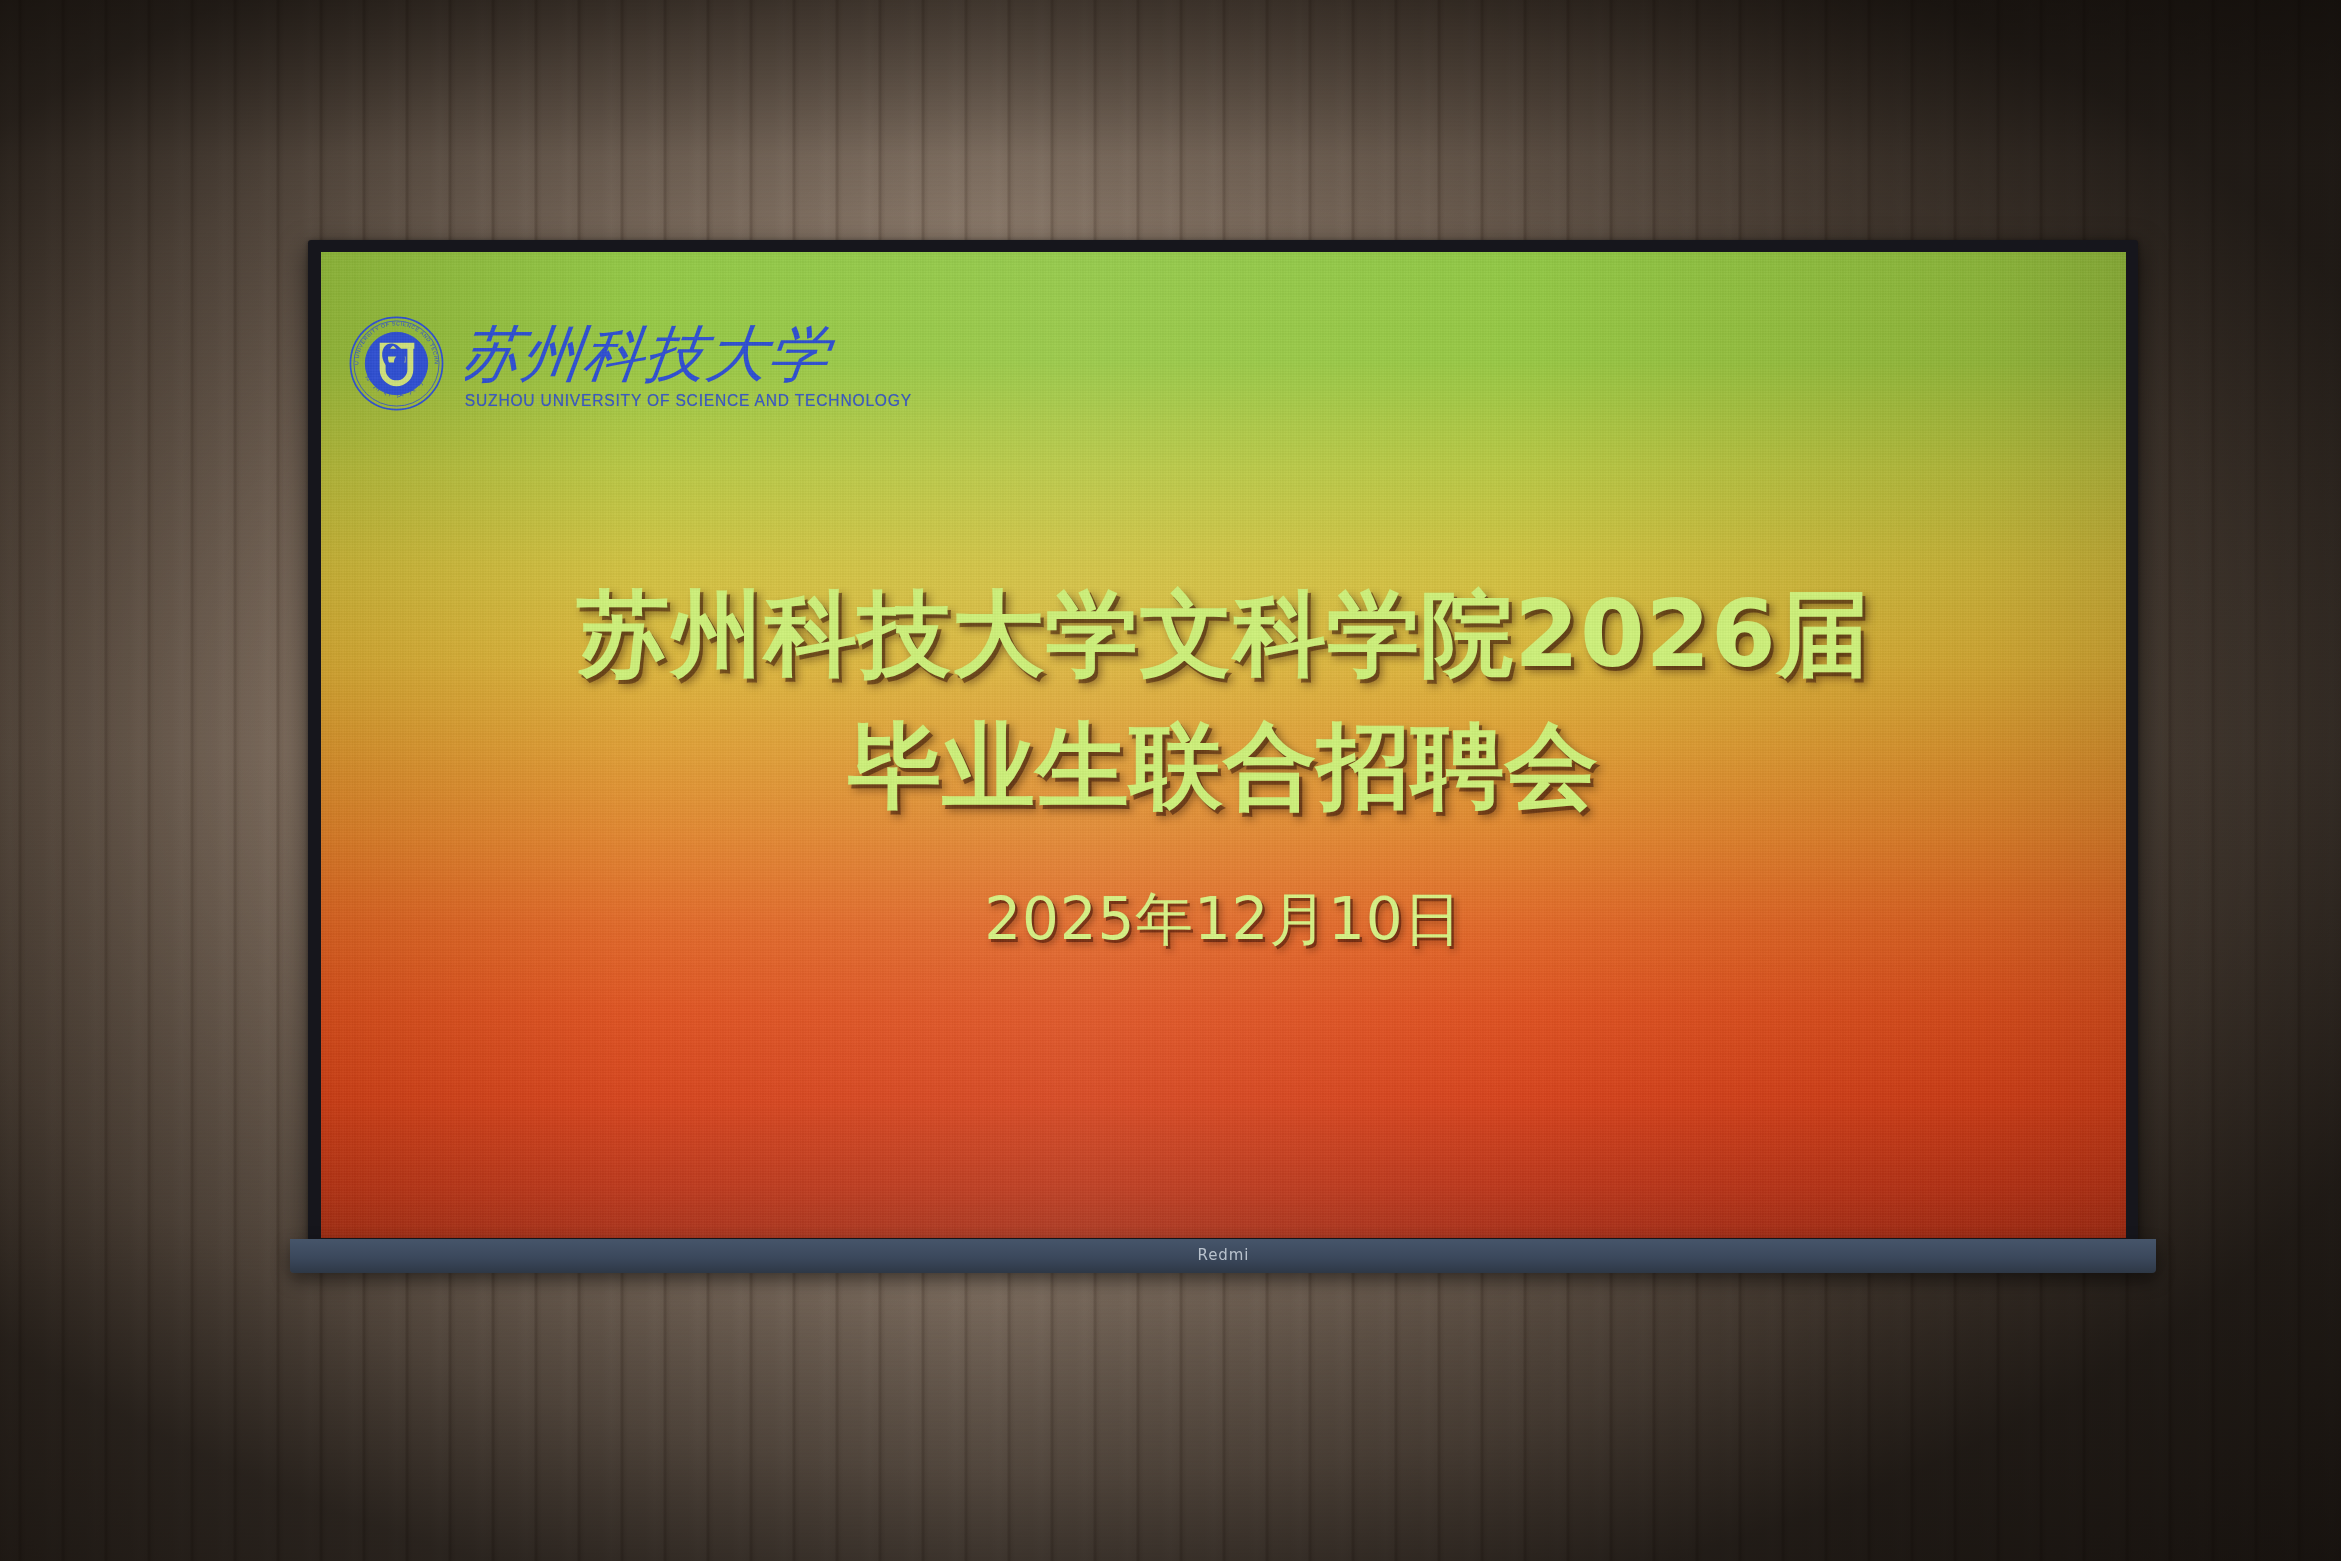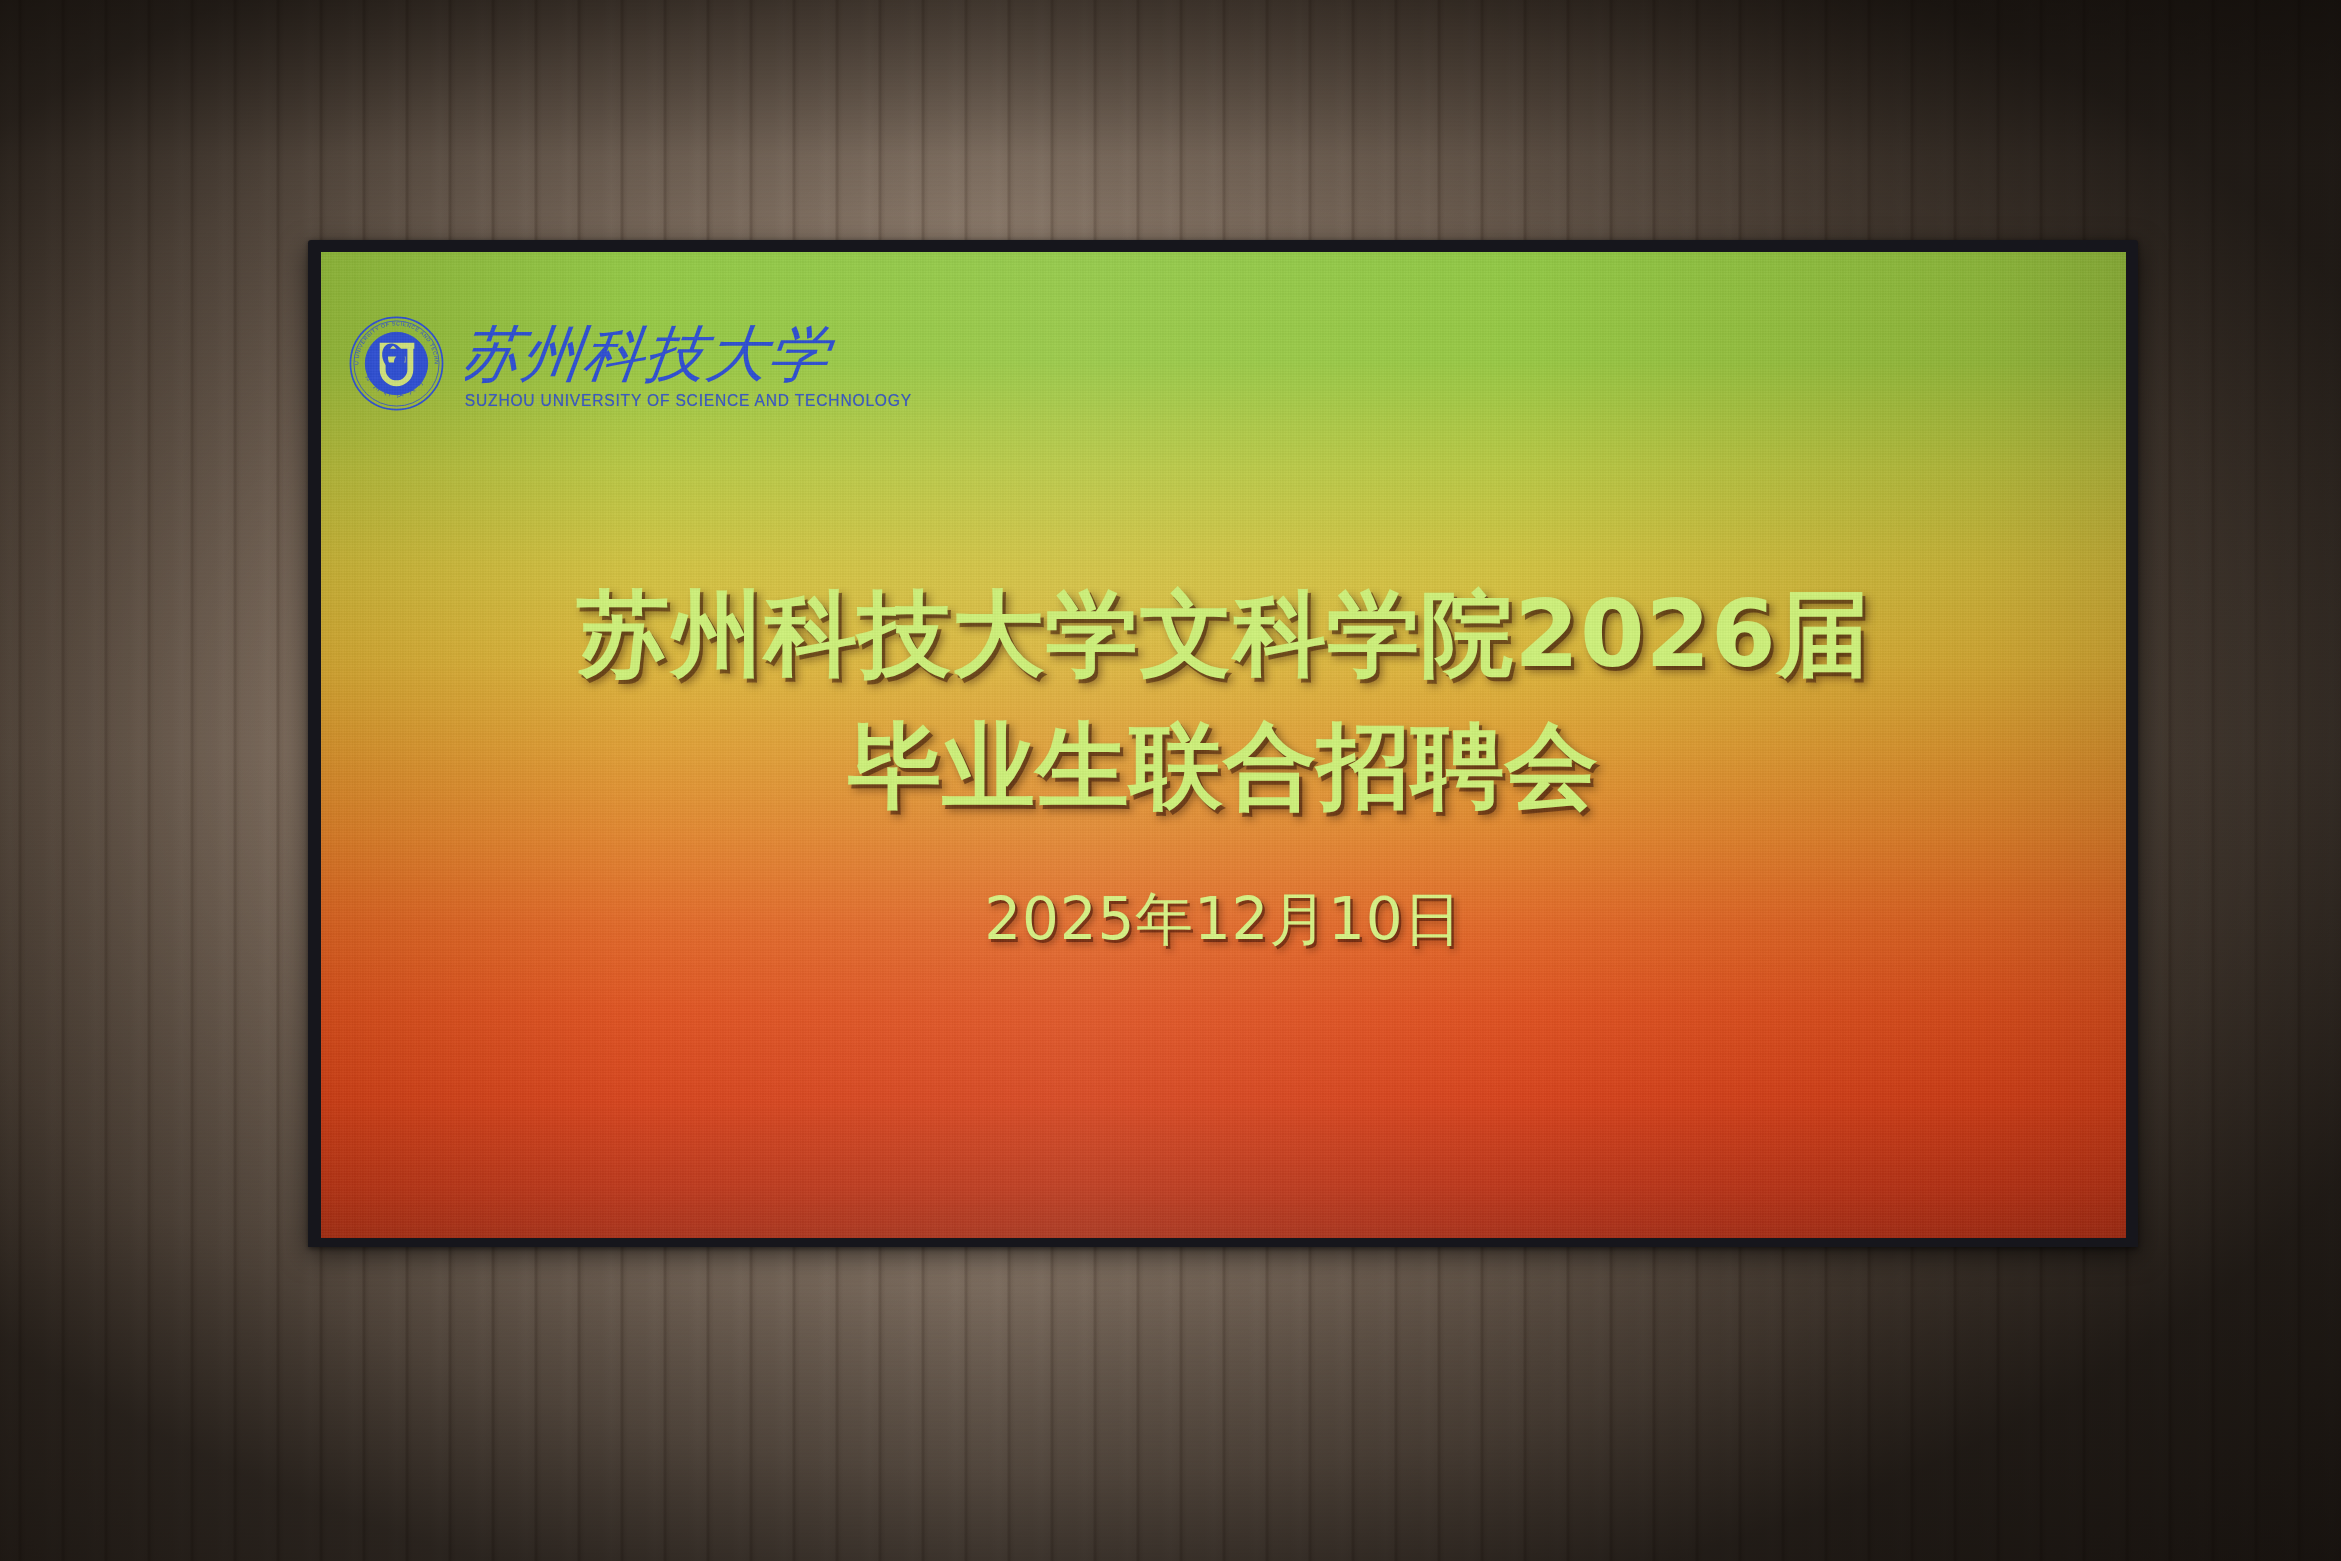--- a/index.html
+++ b/index.html
@@ -327,17 +327,20 @@
           <div class="title-line">苏州科技大学文科学院2026届</div>
           <div class="title-line">毕业生联合招聘会</div>
           <div id="event-date">2025年12月10日</div>
         </div>
 
       </div>
 
       <div id="screen-noise"></div>
     </div>
 
+    <div id="tv-chin">
+      <div id="tv-chin-brand">Redmi</div>
+    </div>
 
   </div>
 
 </div>
 
 
 </body></html>

